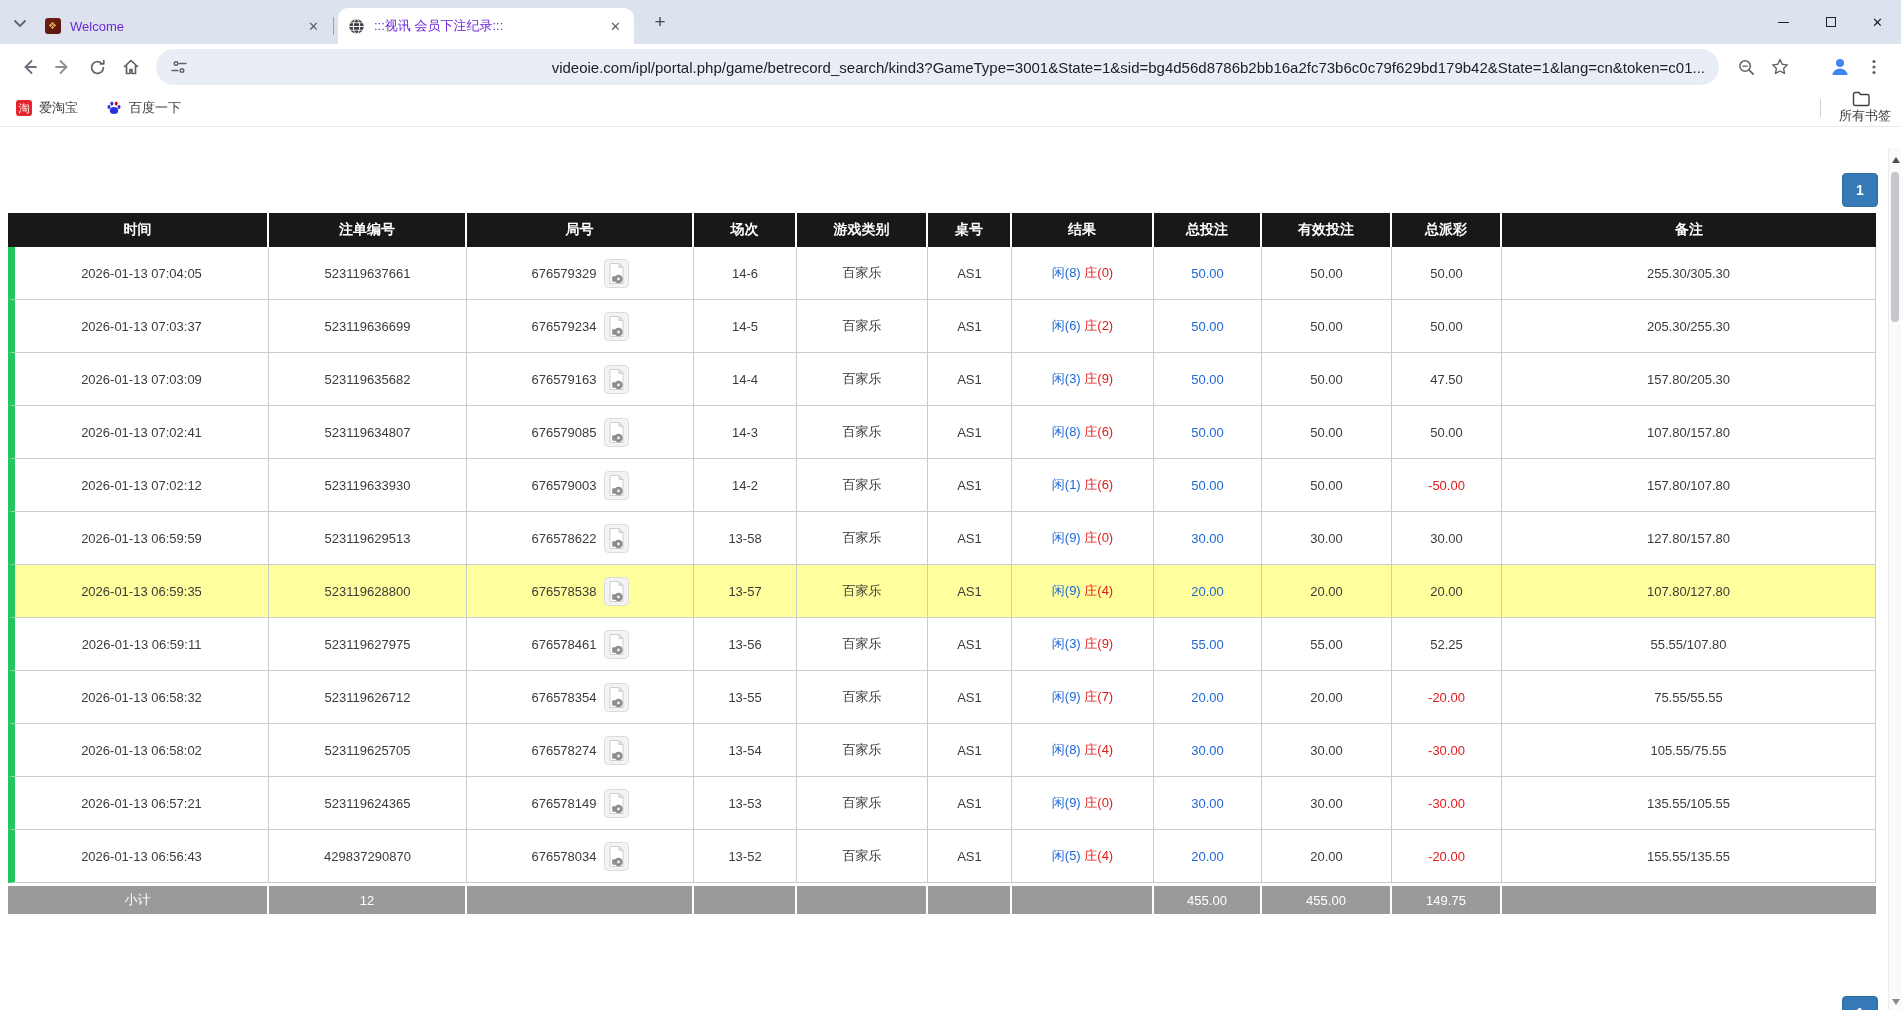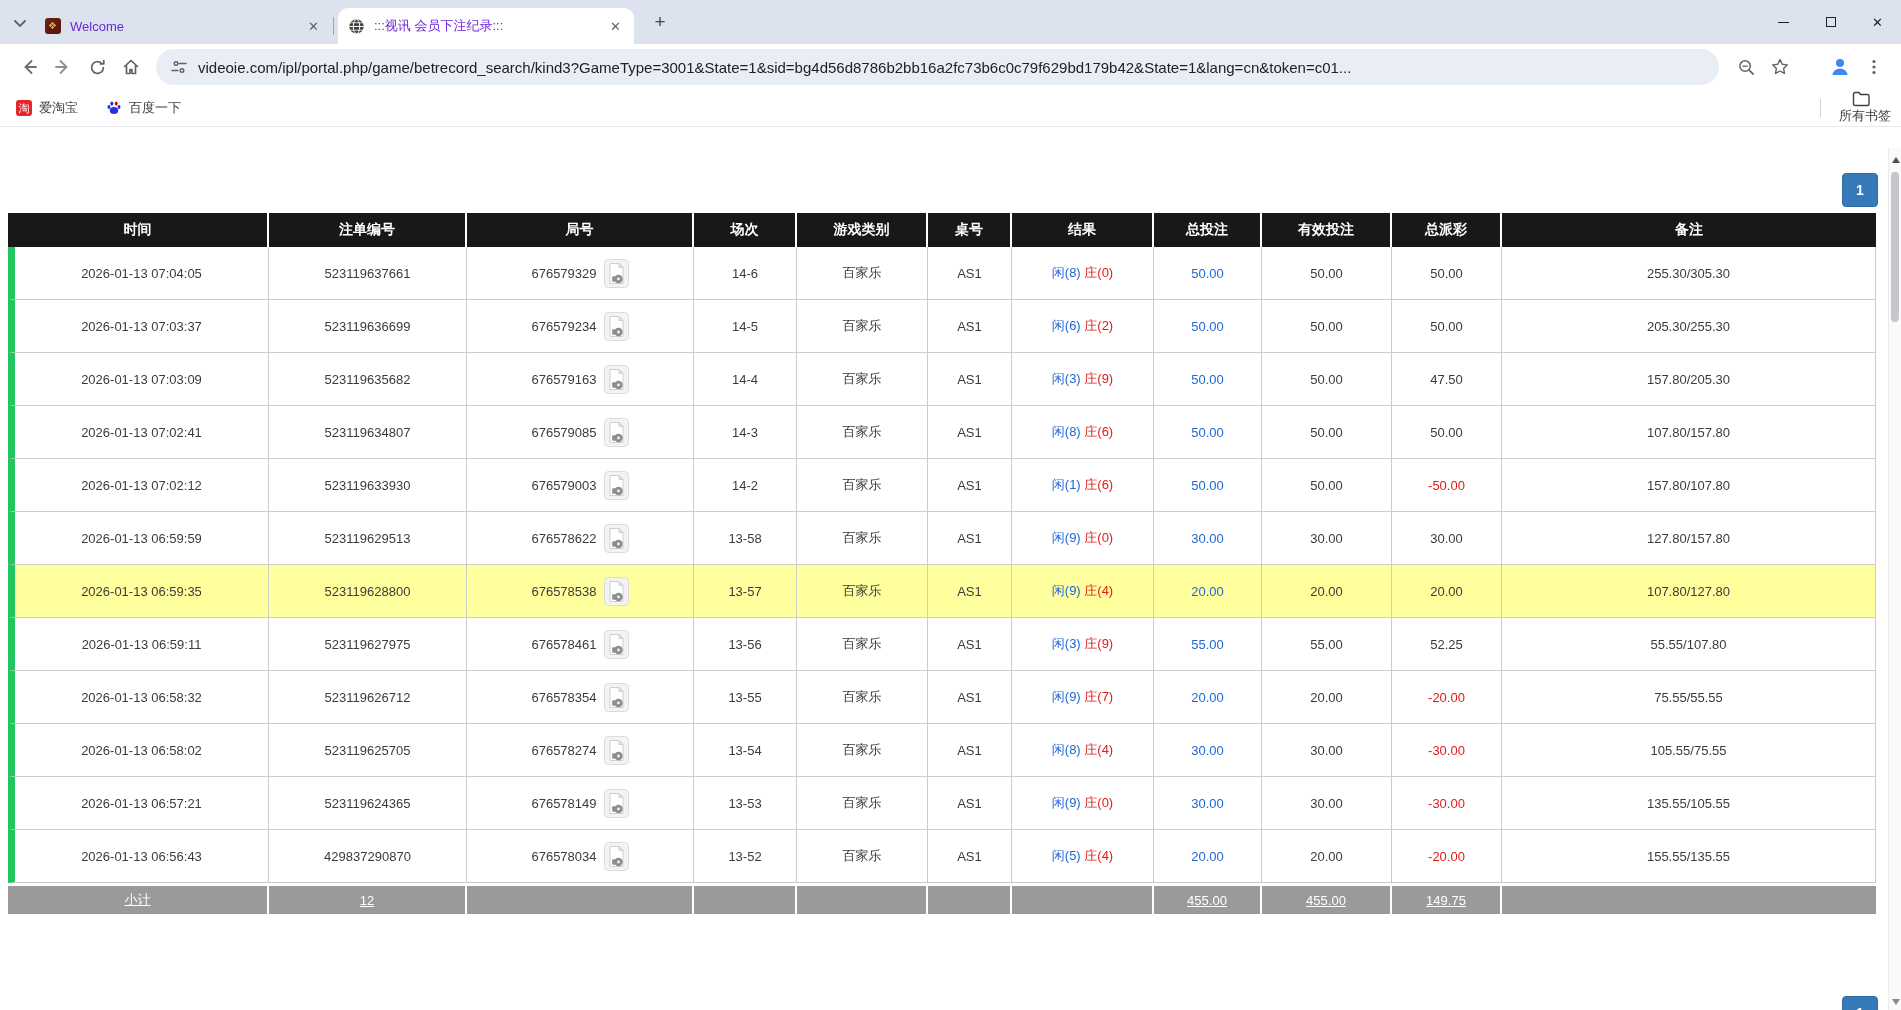--- a/index.html
+++ b/index.html
@@ -24,21 +24,21 @@
   .new-tab { position:absolute; left:650px; top:12px; width:20px; height:20px; color:#45494e; font-size:19px; line-height:20px; text-align:center; }
   .win-controls { position:absolute; right:0; top:0; height:44px; display:flex; }
   .win-btn { width:47px; height:44px; display:flex; align-items:center; justify-content:center; color:#202124; }
   .glyph-min { width:11px; height:1px; background:#202124; display:block; }
   .glyph-max { width:10px; height:10px; border:1px solid #202124; display:block; }
   .glyph-close { font-size:13px; }
 
   .toolbar { position:absolute; top:44px; left:0; right:0; height:46px; background:#fff; display:flex; align-items:center; padding:0 10px 0 12px; }
   .nav-btn { width:34px; height:34px; display:flex; align-items:center; justify-content:center; color:#5f6368; flex:0 0 auto; }
   .omnibox { flex:1; height:36px; margin:0 10px 0 8px; background:#e9eef6; border-radius:18px; display:flex; align-items:center; padding:0 14px; min-width:0; }
-  .omni-url { font-size:15px; color:#202124; white-space:nowrap; overflow:hidden; flex:1; margin-left:10px; }
+  .omni-url { font-size:15px; color:#202124; white-space:nowrap; overflow:hidden; flex:1; margin-left:10px;text-align:right; }
   .right-icons { display:flex; align-items:center; flex:0 0 auto; }
 
   .bookmarks { position:absolute; top:90px; left:0; right:0; height:37px; background:#fff; border-bottom:1px solid #e8eaed; display:flex; align-items:center; padding:0 10px 0 16px; }
   .bm-item { display:flex; align-items:center; margin-right:28px; font-size:13px; color:#3c4043; cursor:pointer; }
   .bm-item .bm-ic { margin-right:7px; display:flex; }
   .ic-taobao { width:16px; height:16px; background:#e6242b; border-radius:3px; color:#fff; font-size:11px; line-height:16px; text-align:center; }
   .bm-right { margin-left:auto; display:flex; align-items:center; }
   .bm-divider { width:1px; height:18px; background:#d0d3d9; margin-right:18px; }
   .bm-all { display:flex; align-items:center; font-size:13px; color:#3c4043; cursor:pointer;flex-direction:column; }
   .bm-all svg { margin-right:8px; }
@@ -50,21 +50,21 @@
   .pager-bottom { bottom:-20px; right:23px; }
 
   table.bet { position:absolute; top:85px; left:8px; width:1868px; border-collapse:separate; border-spacing:0; table-layout:fixed; }
   th { background:#181818; color:#fff; font-size:14px; font-weight:bold; height:34px; border-right:2px solid #fff; padding:0; text-align:center; }
   th:last-child { border-right:none; }
   td { height:53px; text-align:center; font-size:13px; color:#3b3b3b; padding:0;
        border-bottom:1px solid #ccc; border-right:1px solid #ccc; background:#fff; }
   tr td:first-child { border-left:7px solid #22c55e; }
   tr.highlight td { background:#ffff9d; }
   tr.footer td { background:#9a9a9a; color:#fff; font-size:13px; height:31px;
-                 border:none; border-right:2px solid #fff; border-top:3px solid #fff;text-decoration:underline; }
+                 border:none; border-right:2px solid #fff; border-top:3px solid #fff; }
   tr.footer td:last-child { border-right:none; }
   .blue { color:#2268d3; }
   .neg { color:#e11b1b; }
   .res-p { color:#2268d3; }
   .res-b { color:#e11b1b; }
   .round-wrap { display:inline-flex; align-items:center; gap:7px; }
   .video-ic { display:inline-flex; cursor:pointer; }
 
   
   .scrollbar { position:absolute; top:20px; right:0; bottom:0; width:13px; background:#fafafa; border-left:1px solid #ececec; }

